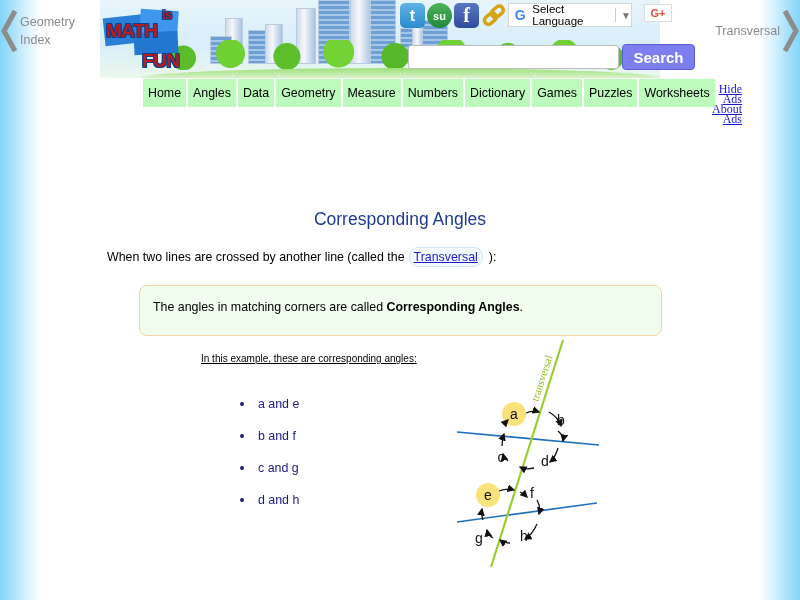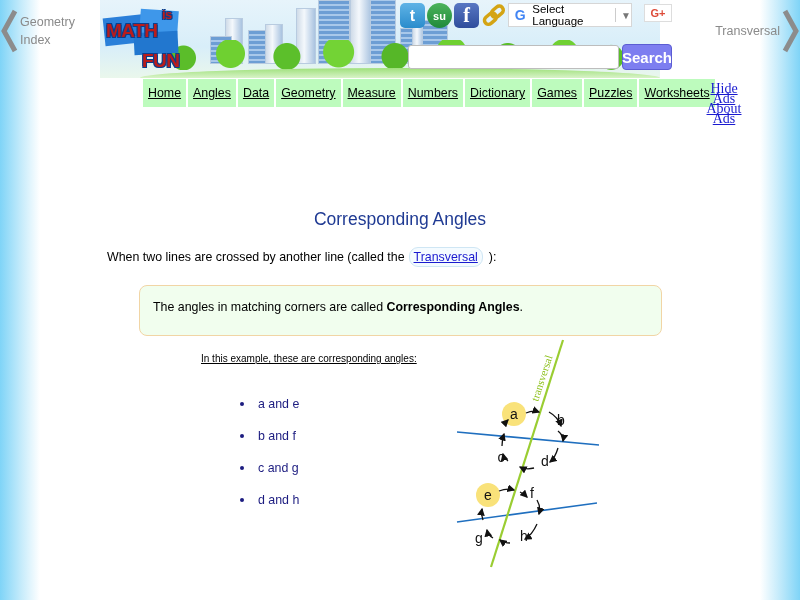--- a/index.html
+++ b/index.html
@@ -59,27 +59,27 @@
     .fb { left: 454px; background: linear-gradient(#5877c3, #2f4d9c); font-family: "Liberation Serif", serif; font-size: 20px; }
     .lnk { left: 481px; top: 4px; width: 26px; height: 24px; cursor:pointer; }
 
     .lang { left: 508px; top: 3px; width: 124px; height: 24px; background: #fff; border: 1px solid #d6d6d6; display:flex; align-items:center; font-size: 11.5px; cursor:pointer; }
     .lang .g { width: 16px; height: 16px; margin: 0 5px 0 4px; font-weight: bold; font-size: 14px; color:#4285f4; line-height:16px; text-align:center; }
     .lang .sep { width:1px; height:14px; background:#ccc; margin-left: 6px; }
     .lang .arr { color:#777; font-size:10px; margin-left:5px; }
     .gplus { left: 644px; top: 4px; width: 28px; height: 18px; background:#fff; border:1px solid #ddd; color:#dd4b39; font-size: 11px; font-weight:bold; display:flex; align-items:center; justify-content:center; cursor:pointer; }
 
     .search-input { left: 408px; top: 45px; width: 211px; height: 24px; background:#fff; border:1px solid #bdbdbd; border-radius: 3px; font-size: 13px; padding: 0 5px; }
-    .search-btn { left: 622px; top: 44px; width: 50px; height: 26px; background: #7d7ef0; border: 1px solid #5c5dd3; border-radius: 4px; color: #fff; font-weight: bold; font-size: 15px; display:flex; align-items:center; justify-content:center; cursor:pointer; font-family: "Liberation Sans", sans-serif; }
+    .search-btn { left: 622px; top: 44px; width: 73px; height: 26px; background: #7d7ef0; border: 1px solid #5c5dd3; border-radius: 4px; color: #fff; font-weight: bold; font-size: 15px; display:flex; align-items:center; justify-content:center; cursor:pointer; font-family: "Liberation Sans", sans-serif; }
 
     
     .menu { left: 143px; top: 79px; height: 28px; display:flex; gap: 2px; }
-    .menu .mi { background: #bdfbbd; height: 28px; padding: 0 5px; display:flex; align-items:center; font-size: 12.4px; color:#000; cursor:pointer;text-decoration:underline; }
-
-    .ads { left: 706px; top: 84px; width: 36px; font-family: "Liberation Serif", serif; font-size: 14px; line-height: 10px; text-align:center; }
+    .menu .mi { background: #bdfbbd; height: 28px; padding: 0 5px; display:flex; align-items:center; font-size: 12.4px; color:#000; cursor:pointer; }
+
+    .ads { left: 706px; top: 84px; width: 36px; font-family: "Liberation Serif", serif; font-size: 12px; line-height: 10px; text-align:right; }
     .ads a { color: #1a1ad0; text-decoration: underline; display:block; cursor:pointer; }
 
     
     .title { left: 0; width: 800px; top: 209px; text-align:center; color: #1f3a93; font-size: 17.5px; }
     .intro { left: 107px; top: 247px; font-size: 12.4px; display:flex; align-items:center; }
     .pill { display:inline-block; margin: 0 6px 0 4px; padding: 2px 4px; border: 1px solid #cfe6f4; border-radius: 9px; background: #f4fbff; }
     .pill a { color: #1a1ad0; text-decoration: underline; cursor:pointer; }
 
     .def-box { left: 139px; top: 285px; width: 523px; height: 51px; background: #f1feee; border: 1px solid #f1d5a5; border-radius: 8px; font-size: 12.4px; padding: 14px 0 0 13px; }
     .def-box b { font-weight: bold; }

